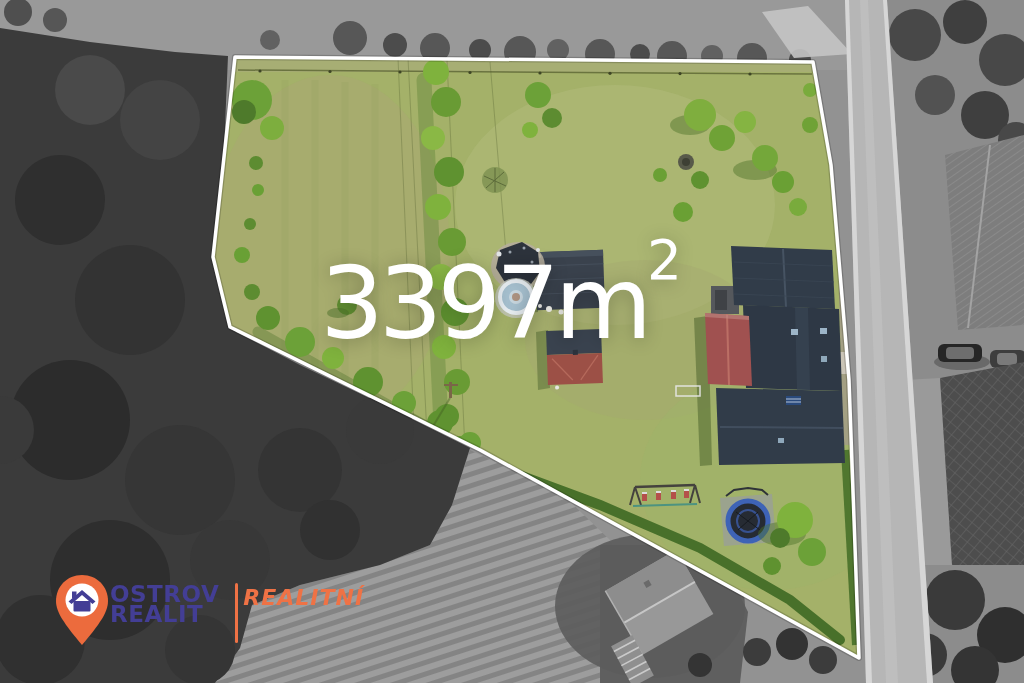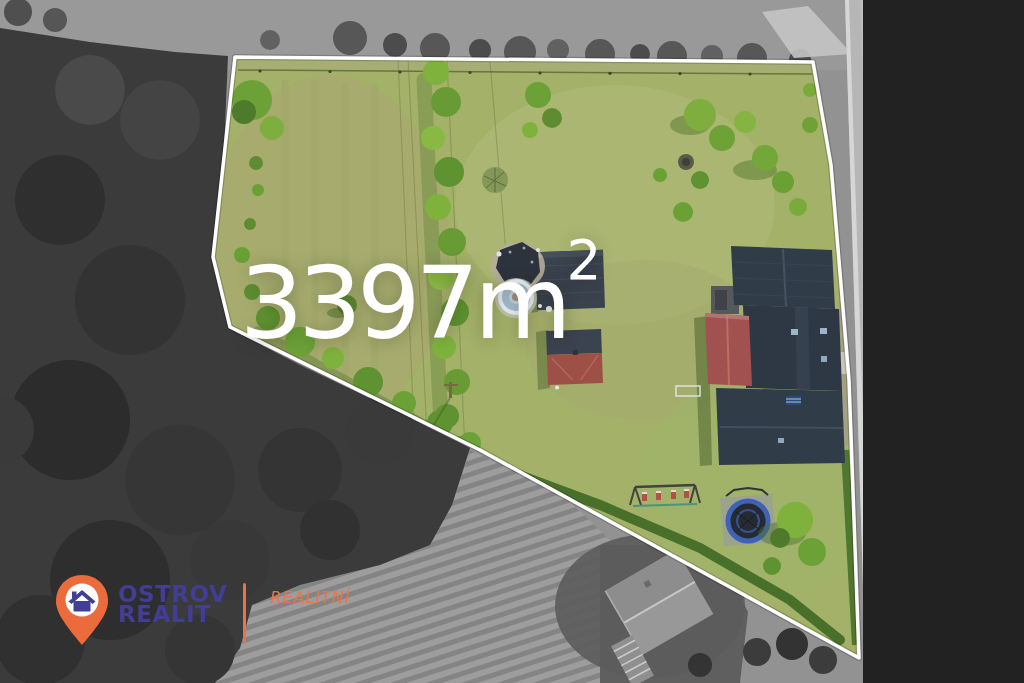--- a/index.html
+++ b/index.html
@@ -1,35 +1,35 @@
 <!DOCTYPE html>
 <html style="--brand-blue: #433e95; --brand-orange: #ef7245; --pin-orange: #ec6b3d; --boundary-white: #ffffff; --area-text: #ffffff; --lawn-green: #a4b169; --roof-dark: #313c49; --roof-red: #a05150; --trampoline-blue: #3e63b6; --pool-blue: #a6c0cf; --road-gray: #b6b6b6;"><head>
 <meta charset="utf-8">
 <style>
   html,body{margin:0;padding:0;background:#222;font-family:"DejaVu Sans",sans-serif;}
-  .stage{position:relative;width:863px;height:683px;overflow:hidden;background:#8f8f8f;}
+  .stage{position:relative;width:1024px;height:683px;overflow:hidden;background:#8f8f8f;}
   .stage svg.scene{position:absolute;left:0;top:0;display:block;}
   
   .area-label{
     position:absolute;left:50%;top:254px;transform:translateX(-53%);
     color:var(--area-text,#ffffff);
     font-size:100px;line-height:1;letter-spacing:-5px;font-weight:400;
     text-shadow:0 2px 18px rgba(0,0,0,.28);
     white-space:nowrap;user-select:none;
   }
   .area-label sup{font-size:.55em;position:relative;top:-.45em;letter-spacing:0;}
   
   .logo{position:absolute;left:54px;top:574px;display:flex;align-items:flex-start;}
   .logo .pin{width:56px;height:73px;flex:0 0 auto;}
-  .brand{margin-left:8px;margin-top:10px;color:var(--brand-blue,#433e95);
+  .brand{margin-top:10px;color:var(--brand-blue,#433e95);
     font-weight:bold;font-size:23px;line-height:20px;letter-spacing:.5px;}
   .logo-divider{width:3px;height:60px;background:var(--brand-orange,#ef7245);
     margin-left:16px;margin-top:9px;border-radius:2px;}
-  .tagline{margin-left:24px;margin-top:13px;color:var(--brand-orange,#ef7245);
-    font-weight:normal;font-style:italic;font-size:16px;line-height:21px;letter-spacing:1px;}
+  .tagline{margin-left:5px;margin-top:13px;color:var(--brand-orange,#ef7245);
+    font-weight:bold;font-style:italic;font-size:22px;line-height:21px;letter-spacing:1px;}
 </style>
 </head>
 <body>
 
 <div class="stage">
 
 <svg class="scene" width="1024" height="683" viewBox="0 0 1024 683">
   <defs>
     <clipPath id="prop">
       <polygon points="235,57 813,62 831,165 849,380 859,658 480,450 230,327 213,257"></polygon>

